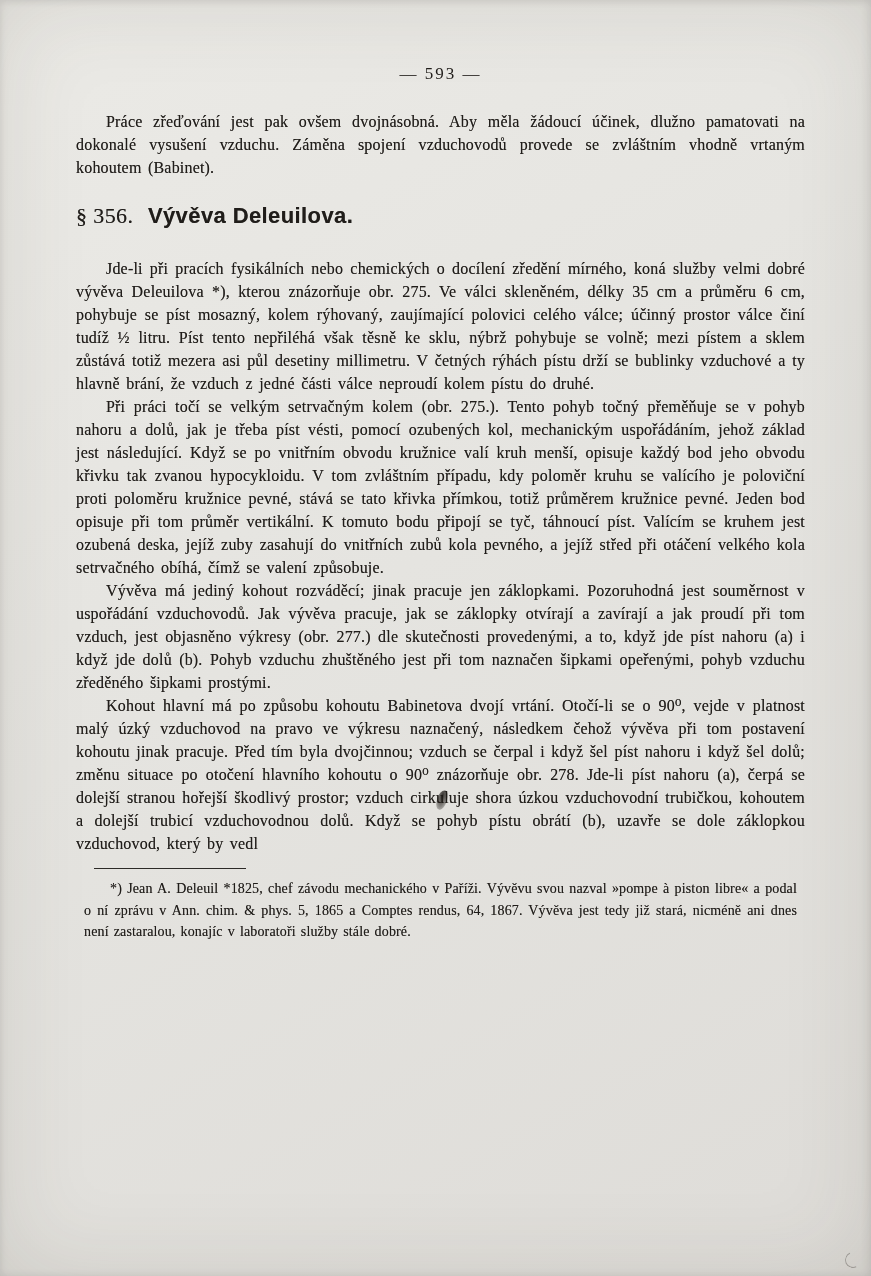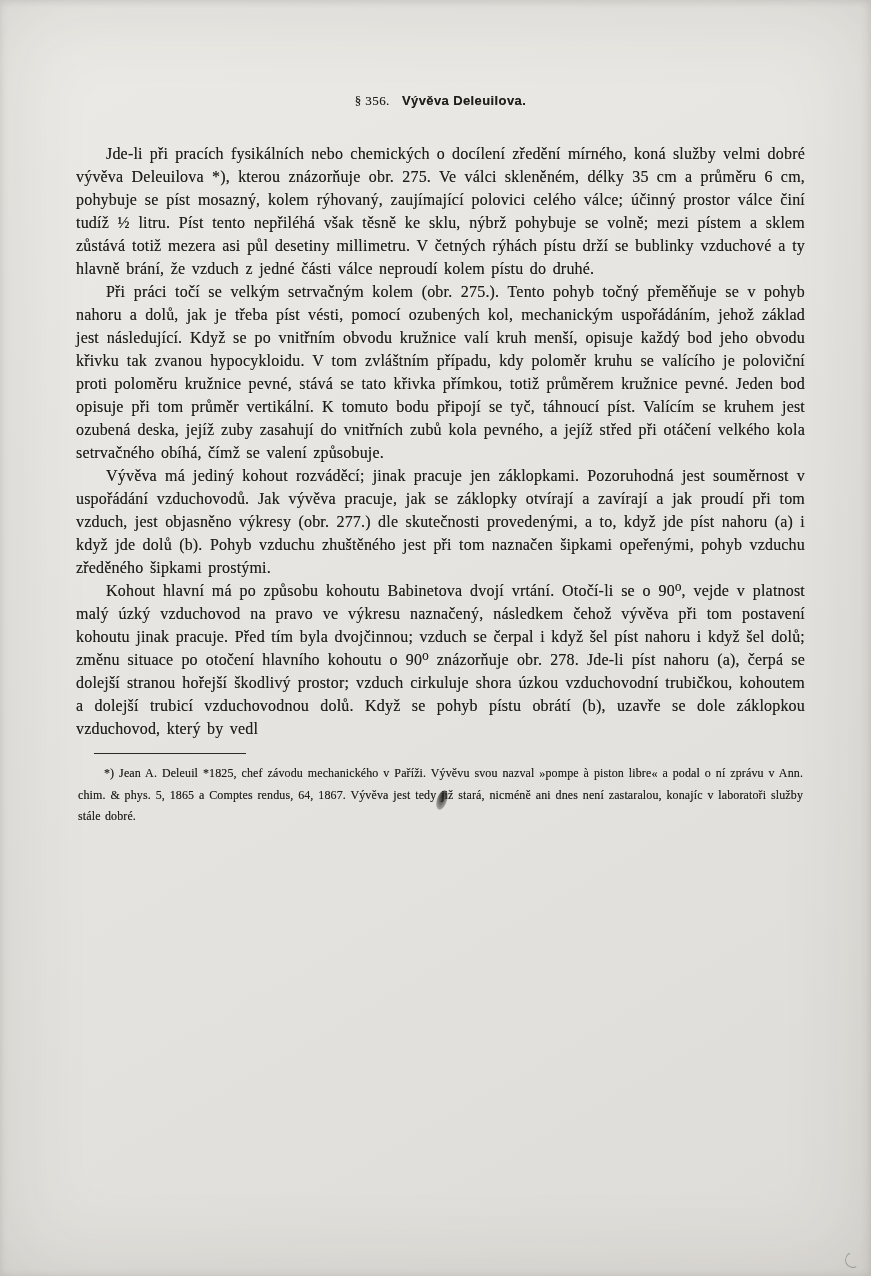--- a/index.html
+++ b/index.html
@@ -42,22 +42,22 @@
   }
   p.para {
     margin: 0;
     text-indent: 30px;
     word-spacing: 0.14em;
     letter-spacing: 0.012em;
     hyphens: auto;
   }
   .section-heading {
     margin: 26px 0 30px 0;
-    text-align: center;
-    font-size: 13px;
+    text-align: left;
+    font-size: 22px;
     font-weight: normal;
     line-height: 22px;
     text-indent: 0;
   }
   .heading-prefix {
     font-family: "Liberation Serif", "DejaVu Serif", serif;
     margin-right: 9px;
     letter-spacing: 0.4px;
   }
   .heading-title {
@@ -68,22 +68,22 @@
   .footnote-block {
     margin-top: 13px;
   }
   .footnote-rule {
     width: 152px;
     height: 1px;
     background: #2c2a27;
     margin: 0 0 9px 18px;
   }
   p.footnote {
-    margin: 2px;
-    font-size: 12px;
+    margin: 8px;
+    font-size: 14px;
     line-height: 21.5px;
     text-align: justify;
     text-indent: 26px;
     word-spacing: 0.1em;
     letter-spacing: 0.01em;
     text-shadow: 0 0 0.4px rgba(20, 16, 12, 0.5);
   }
   .page-footer {
     margin-top: 19px;
     display: flex;
@@ -129,23 +129,25 @@
     border-top-color: transparent;
     border-radius: 50%;
     transform: rotate(20deg);
   }
 </style>
 </head>
 <body>
 
 <div class="page">
 
+  <div class="page-number">— 593 —</div>
 
   <div class="content">
 
+    <p class="para" lang="cs">Práce zřeďování jest pak ovšem dvojnásobná. Aby měla žádoucí účinek, dlužno pamatovati na dokonalé vysušení vzduchu. Záměna spojení vzduchovodů provede se zvláštním vhodně vrtaným kohoutem (Babinet).</p>
 
     <h2 class="section-heading">
       <span class="heading-prefix">§ 356.</span>
       <span class="heading-title">Vývěva Deleuilova.</span>
     </h2>
 
     <p class="para" lang="cs">Jde-li při pracích fysikálních nebo chemických o docílení zředění mírného, koná služby velmi dobré vývěva Deleuilova *), kterou znázorňuje obr. 275. Ve válci skleněném, délky 35 cm a průměru 6 cm, pohybuje se píst mosazný, kolem rýhovaný, zaujímající polovici celého válce; účinný prostor válce činí tudíž ½ litru. Píst tento nepřiléhá však těsně ke sklu, nýbrž pohybuje se volně; mezi pístem a sklem zůstává totiž mezera asi půl desetiny millimetru. V četných rýhách pístu drží se bublinky vzduchové a ty hlavně brání, že vzduch z jedné části válce neproudí kolem pístu do druhé.</p>
 
     <p class="para" lang="cs">Při práci točí se velkým setrvačným kolem (obr. 275.). Tento pohyb točný přeměňuje se v pohyb nahoru a dolů, jak je třeba píst vésti, pomocí ozubených kol, mechanickým uspořádáním, jehož základ jest následující. Když se po vnitřním obvodu kružnice valí kruh menší, opisuje každý bod jeho obvodu křivku tak zvanou hypocykloidu. V tom zvláštním případu, kdy poloměr kruhu se valícího je poloviční proti poloměru kružnice pevné, stává se tato křivka přímkou, totiž průměrem kružnice pevné. Jeden bod opisuje při tom průměr vertikální. K tomuto bodu připojí se tyč, táhnoucí píst. Valícím se kruhem jest ozubená deska, jejíž zuby zasahují do vnitřních zubů kola pevného, a jejíž střed při otáčení velkého kola setrvačného obíhá, čímž se valení způsobuje.</p>
 

